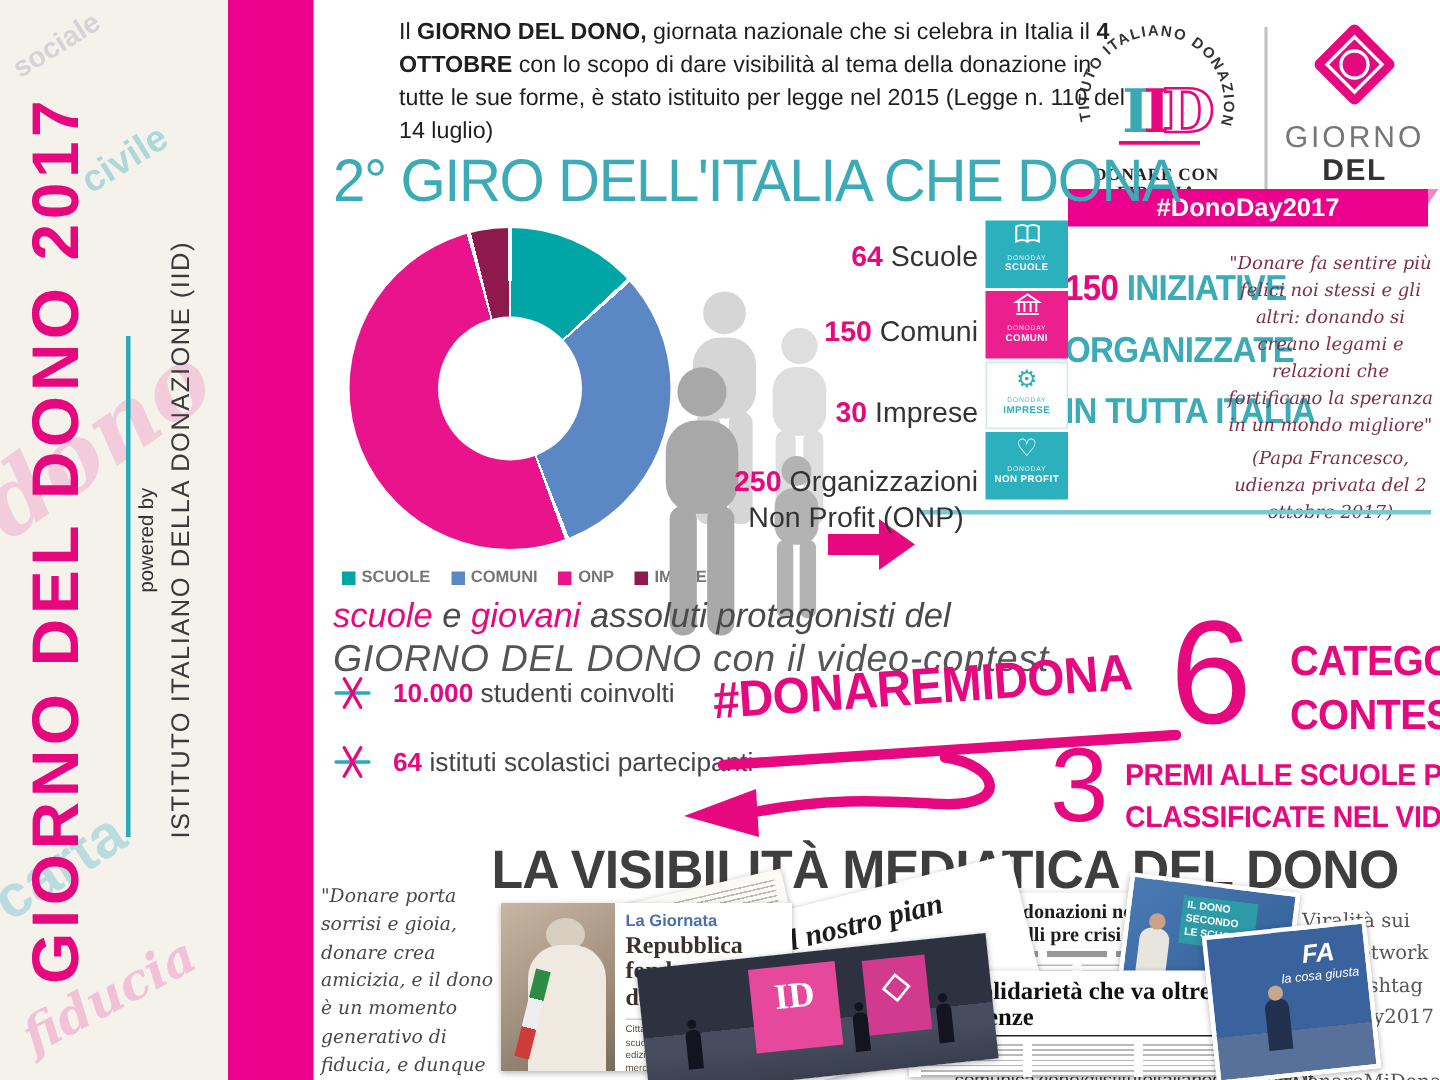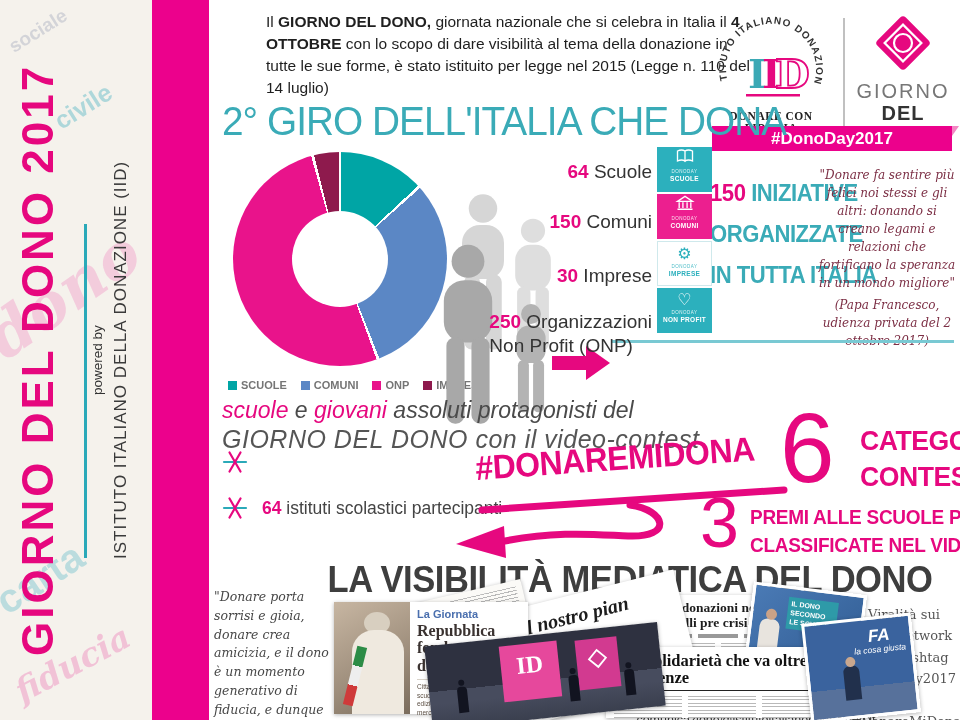--- a/index.html
+++ b/index.html
@@ -44,21 +44,21 @@
   #donut-hole{left:292px;top:211px;width:96px;height:96px;background:#fff;border-radius:50%;}
   #legend{left:228px;top:379px;display:flex;gap:14px;font-size:11px;color:#757575;font-weight:700;align-items:center;}
   .leg-item{display:flex;align-items:center;gap:4px;}
   .legend-sq{width:9px;height:9px;display:inline-block;}
 
   
   .person{position:absolute;}
 
   
   #stats{left:452px;top:158px;width:200px;font-size:19px;color:#333;z-index:3;}
-  .stat-row{position:absolute;right:0;text-align:left;white-space:nowrap;line-height:24px;}
+  .stat-row{position:absolute;right:0;text-align:center;white-space:nowrap;line-height:24px;}
   .stat-num{color:#e6087f;font-weight:700;}
   .sr1{top:2px;}.sr2{top:52px;}.sr3{top:106px;}.sr4{top:152px;}
 
   
   #badges{left:657px;top:147px;width:55px;z-index:3;}
   .badge{position:relative;height:45px;margin-bottom:2px;text-align:center;color:#fff;overflow:hidden;}
   .badge-teal{background:#2cb0bd;}
   .badge-magenta{background:#ec1f8f;}
   .badge-white{background:#fff;border:1px solid #cfe9ec;color:#2cb0bd;height:43px;}
   .badge .bicon{height:22px;line-height:24px;font-size:16px;}
@@ -324,20 +324,21 @@
   <div id="prota2" class="abs">GIORNO DEL DONO con il video-contest</div>
 
   <div class="bullet-row br1">
     <svg width="26" height="26" viewBox="0 0 26 26">
         <g stroke-width="2.2" stroke-linecap="round">
           <line x1="2" y1="13" x2="24" y2="13" stroke="#2aa9b8"></line>
           <line x1="7.5" y1="3.5" x2="18.5" y2="22.5" stroke="#e6087f"></line>
           <line x1="18.5" y1="3.5" x2="7.5" y2="22.5" stroke="#e6087f"></line>
         </g>
       </svg>
+    <span class="bullet-text"><span class="num">10.000</span><span> studenti coinvolti</span></span>
   </div>
   <div class="bullet-row br2">
     <svg width="26" height="26" viewBox="0 0 26 26">
         <g stroke-width="2.2" stroke-linecap="round">
           <line x1="2" y1="13" x2="24" y2="13" stroke="#2aa9b8"></line>
           <line x1="7.5" y1="3.5" x2="18.5" y2="22.5" stroke="#e6087f"></line>
           <line x1="18.5" y1="3.5" x2="7.5" y2="22.5" stroke="#e6087f"></line>
         </g>
       </svg>
     <span class="bullet-text"><span class="num">64</span><span> istituti scolastici partecipanti</span></span>

